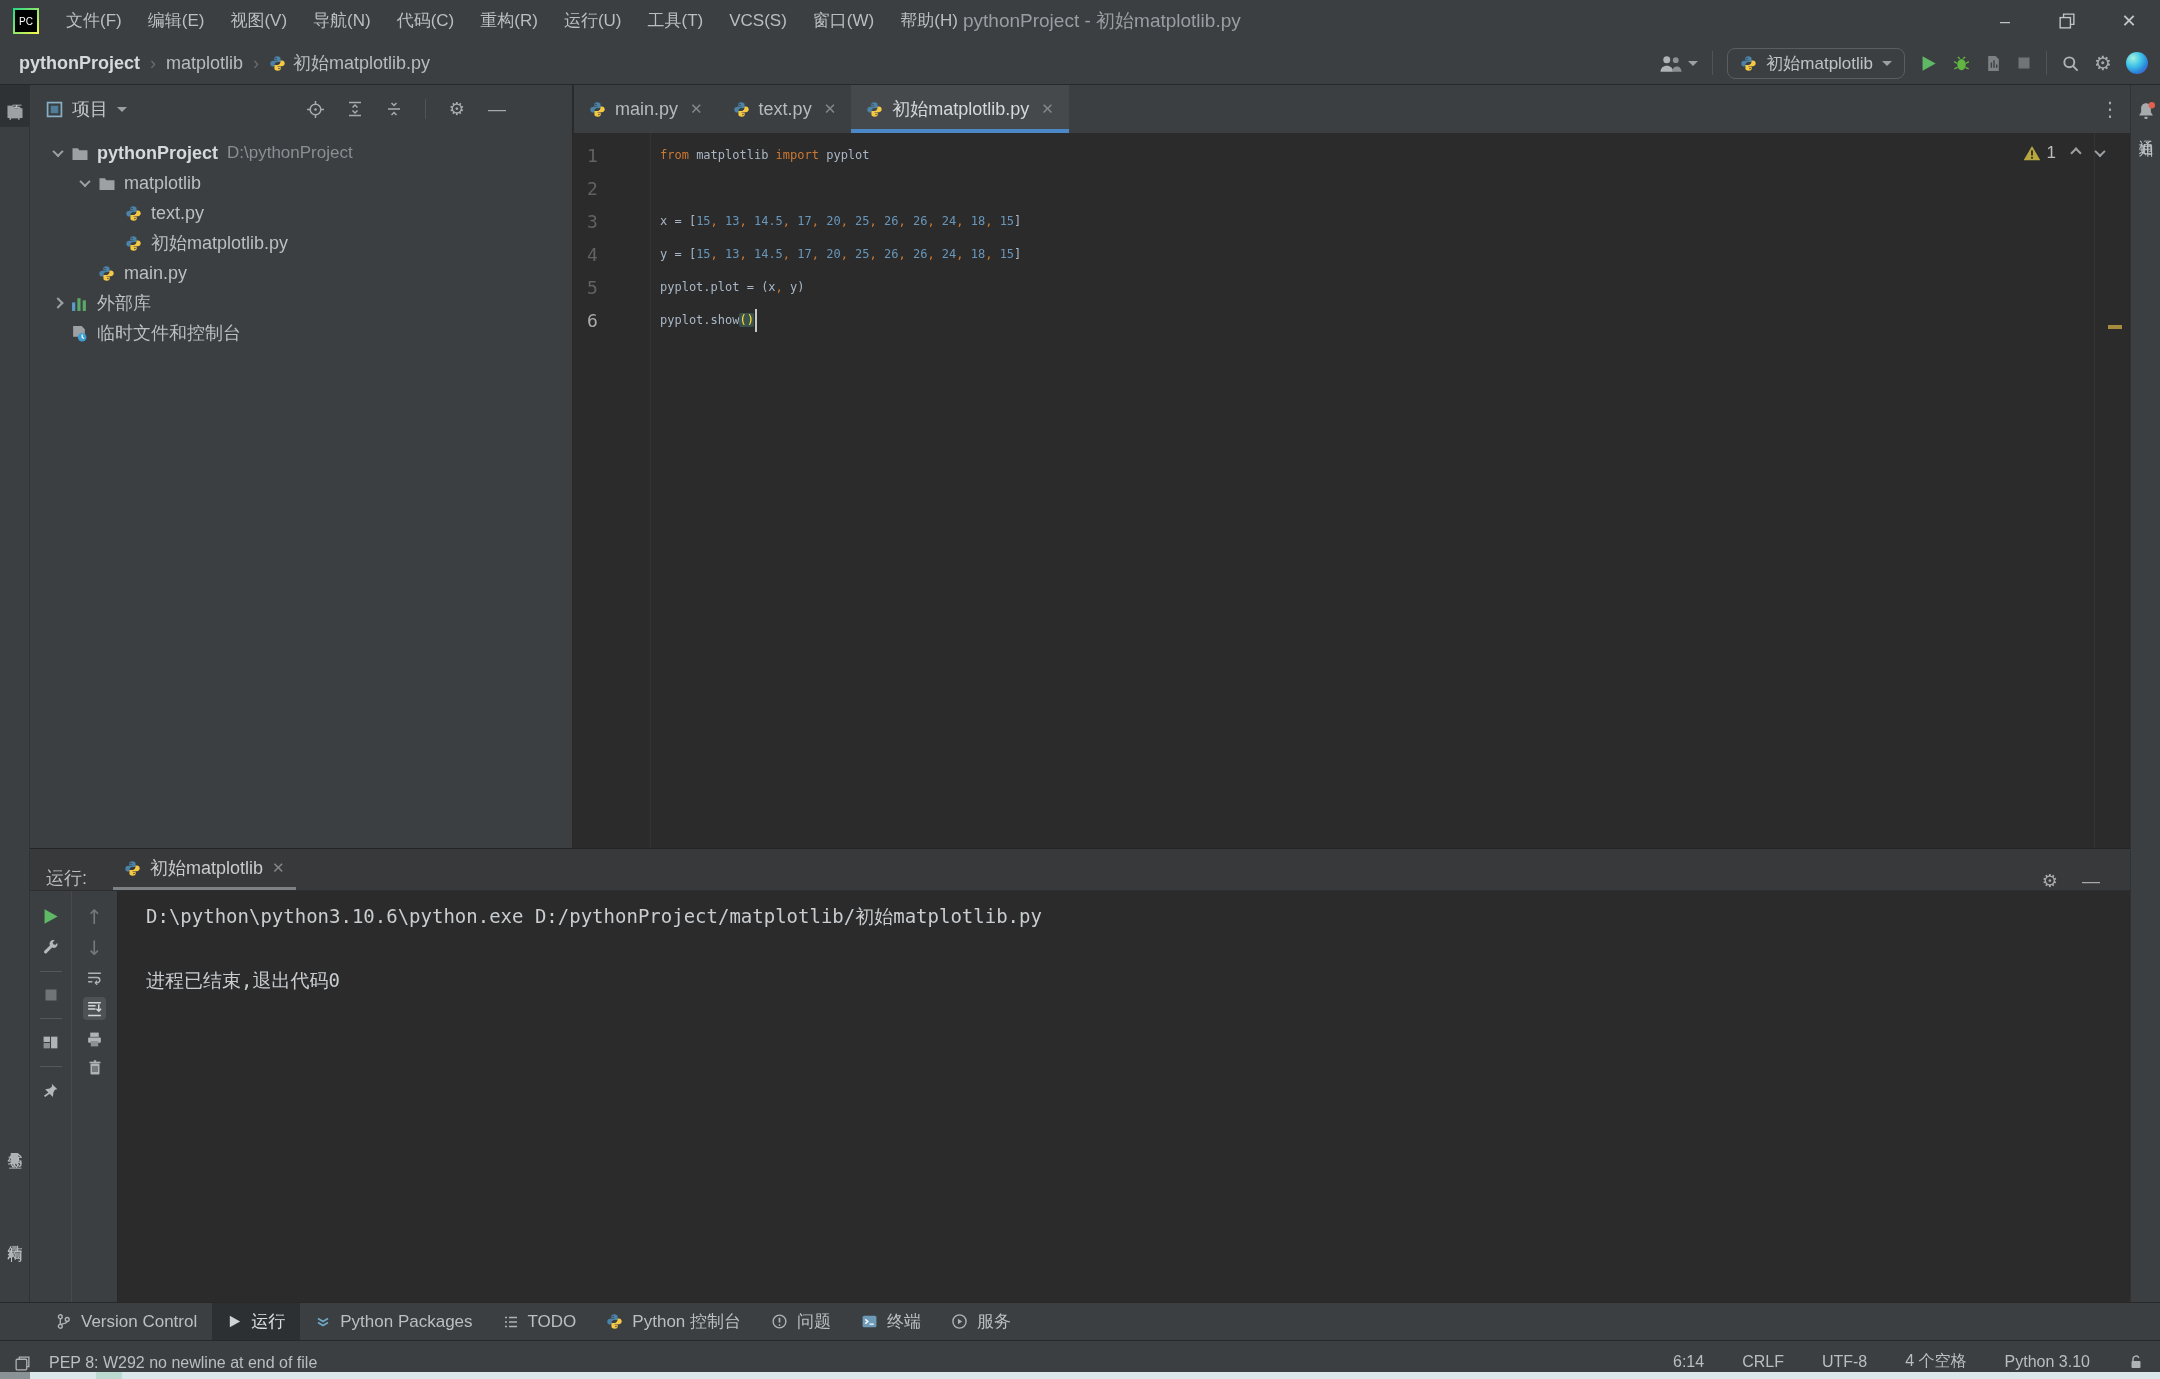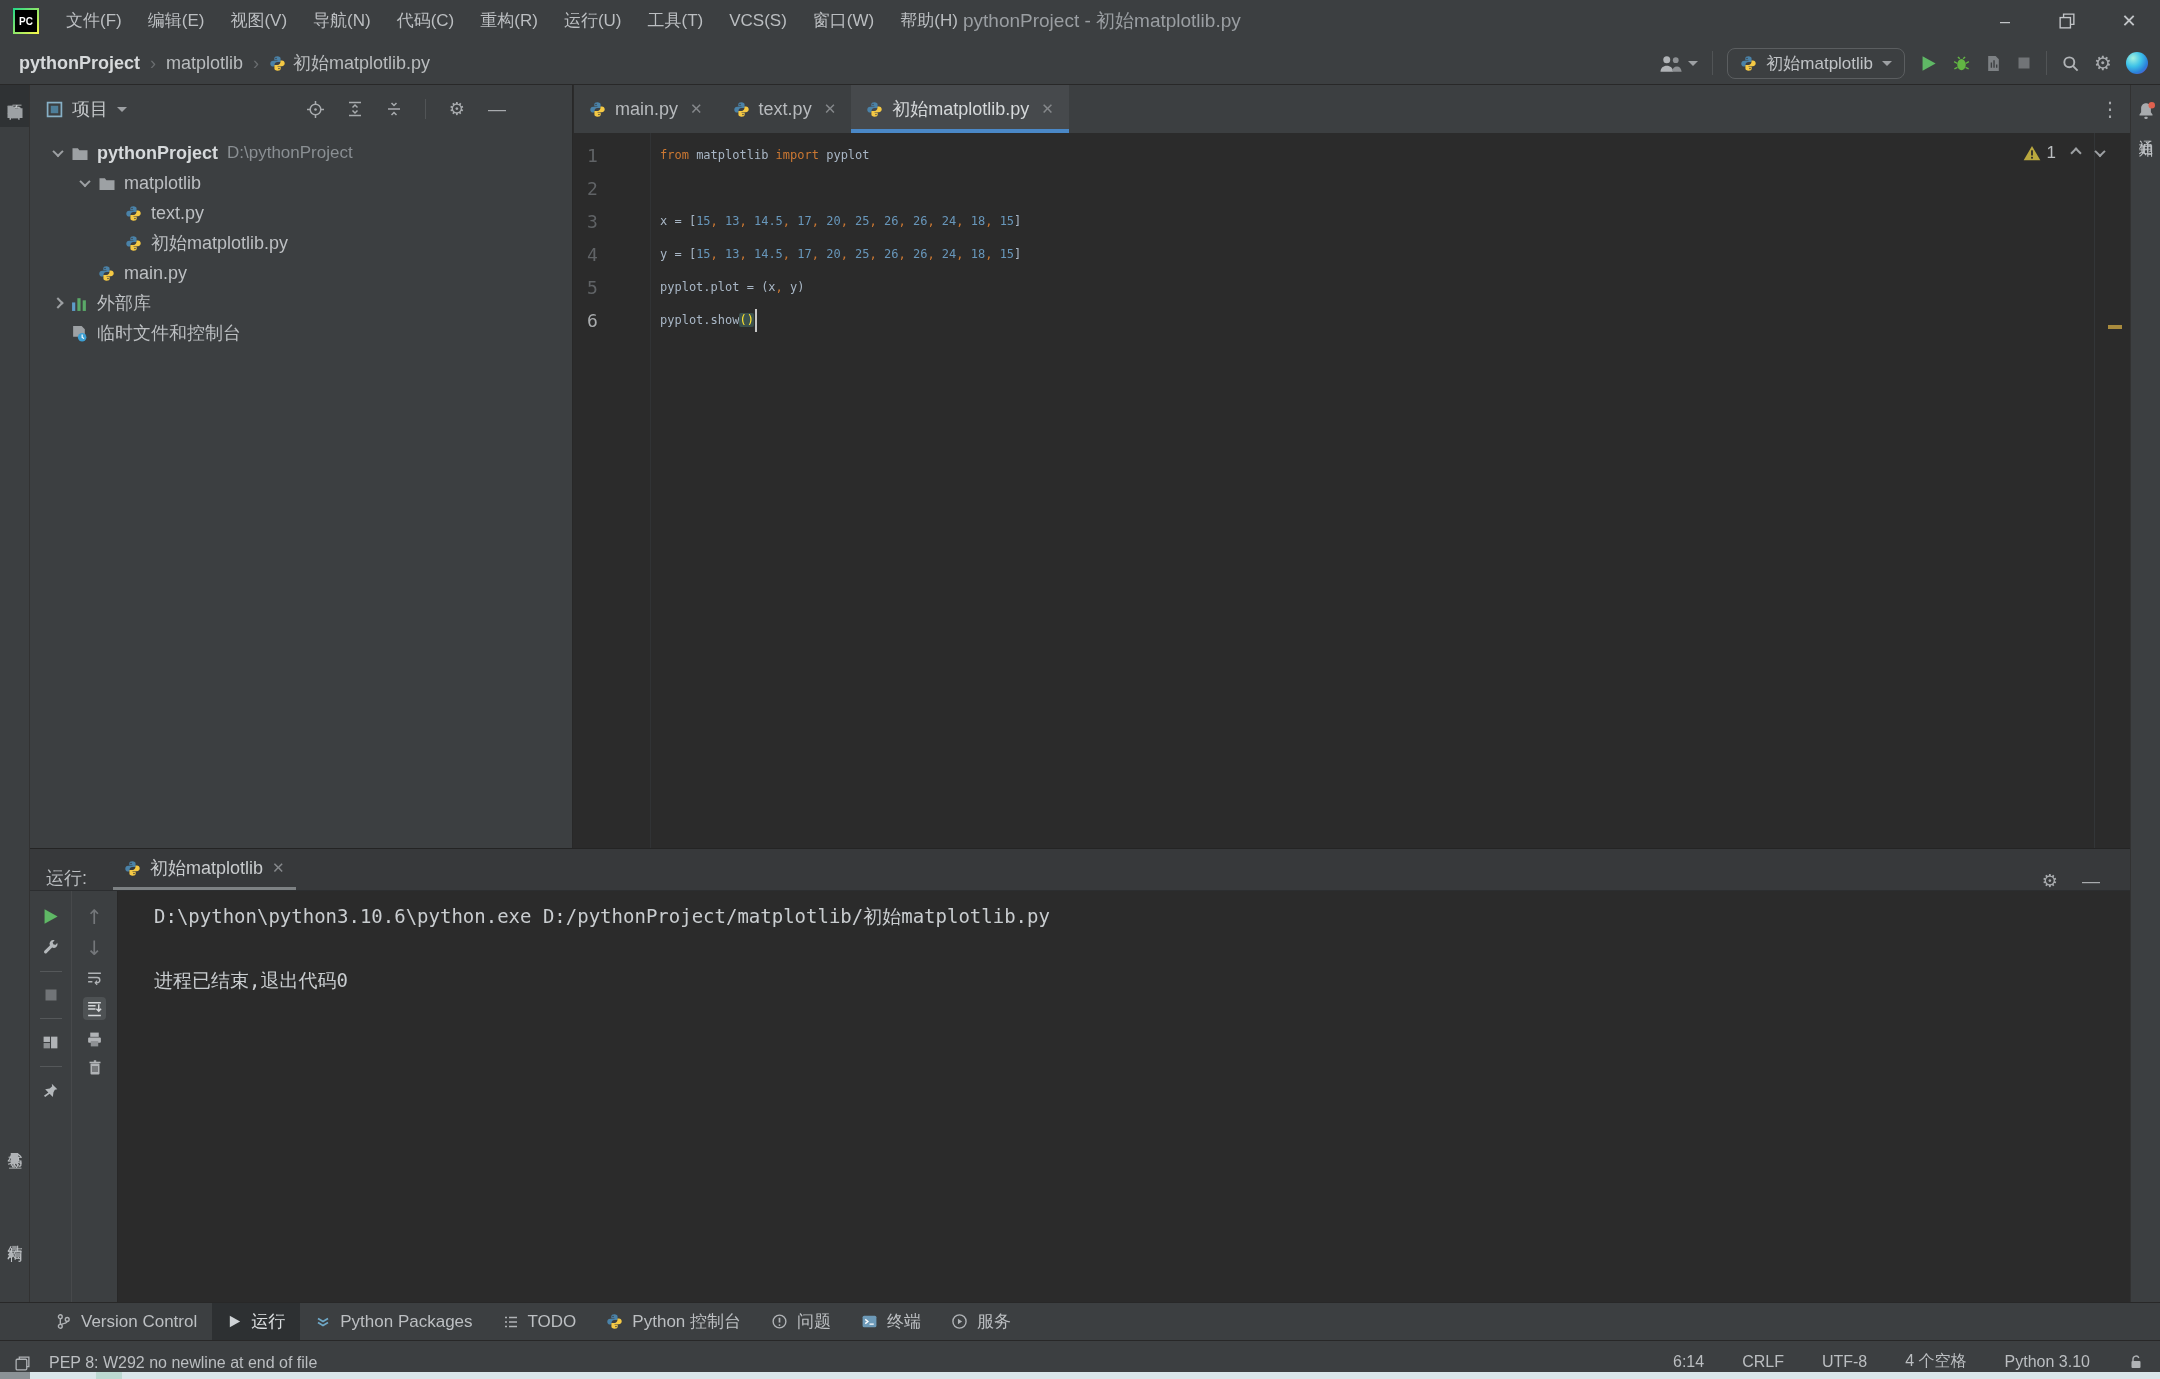--- a/index.html
+++ b/index.html
@@ -11,21 +11,21 @@
   .chev.right{transform:rotate(-45deg)}
   .chev.up{transform:rotate(-135deg)}
   .darr{width:0;height:0;border-left:5px solid transparent;border-right:5px solid transparent;border-top:5px solid #9da0a3}
   .gear{font-size:20px;color:#a8abae;line-height:1}
   .minus{color:#a8abae;font-size:18px;line-height:1}
   .vsep{width:1px;height:24px;background:#515456}
 
   
   .titlebar{position:absolute;left:0;top:0;right:0;height:42px;background:#3c3f41;display:flex;align-items:center}
   .logo{width:26px;height:26px;margin-left:13px;padding:2px;background:linear-gradient(135deg,#21d789,#fcf84a);display:flex}
-  .logo>span{flex:1;background:#000;color:#fff;font-size:10px;font-weight:bold;display:flex;align-items:center;justify-content:center}
+  .logo>span{flex:1;background:#000;color:#fff;font-size:10px;font-weight:normal;display:flex;align-items:center;justify-content:center}
   .menus{display:flex;margin-left:14px}
   .menu-item{padding:12px 13px;line-height:42px;font-size:17px;color:#bbbec1}
   .win-title{position:absolute;left:963px;top:0;line-height:42px;font-size:19px;color:#9a9ea2}
   .winbtns{margin-left:auto;display:flex}
   .wbtn{width:62px;height:42px;display:flex;align-items:center;justify-content:center;color:#c2c5c8;font-size:18px}
 
   
   .navbar{position:absolute;left:0;top:42px;right:0;height:43px;background:#3c3f41;border-bottom:1px solid #282828;display:flex;align-items:center}
   .crumbs{display:flex;align-items:center;margin-left:19px;gap:10px;font-size:18px;color:#b9bcbe}
   .crumb-sep{color:#6a6d70;font-size:18px}
@@ -84,21 +84,21 @@
   .run-tab{margin-left:26px;height:100%;display:flex;align-items:center;gap:9px;padding:0 11px;color:#c9ccce;font-size:18px;border-bottom:3px solid #7d8183}
   .run-tab .x{color:#85888b;font-size:15px}
   .run-hicons{margin-left:auto;margin-right:30px;display:flex;align-items:center;gap:24px}
   .run-body{display:flex;height:411px}
   .rcol{background:#3c3f41;display:flex;flex-direction:column;align-items:center;padding-top:16px}
   .rcol1{width:42px;border-right:1px solid #47494b;gap:12px}
   .rcol2{width:46px;border-right:1px solid #282828;gap:11px}
   .hsep{width:22px;height:1px;background:#55585a;margin:3px 0}
   .arrow-dim{font-size:20px;color:#74777a;line-height:1;font-family:"DejaVu Sans",sans-serif}
   .selbox{background:#4e5254;border-radius:4px;padding:3px}
-  .console{flex:1;padding:9px 0 0 36px;font-family:"DejaVu Sans Mono","Liberation Mono",monospace;font-size:19px;line-height:32px;color:#c9cdd0;white-space:pre}
+  .console{flex:1;padding:9px 0 0 28px;font-family:"DejaVu Sans Mono","Liberation Mono",monospace;font-size:19px;line-height:32px;color:#c9cdd0;white-space:pre}
 
   
   .bottombar{position:absolute;left:0;top:1302px;right:0;height:38px;background:#3c3f41;border-top:1px solid #282828;display:flex;align-items:center;padding-left:40px}
   .bbitem{display:flex;align-items:center;gap:9px;padding:0 15px;height:38px;font-size:17px;color:#bcbfc2}
   .bbitem.active{background:#2d3032;color:#dde0e2}
 
   
   .statusbar{position:absolute;left:0;top:1340px;right:0;height:32px;background:#3c3f41;border-top:1px solid #282828;display:flex;align-items:flex-end;font-size:16px;color:#bbbec1}
   .sb-msg{margin-left:18px}
   .sb-right{margin-left:auto;display:flex;align-items:center;gap:38px;margin-right:16px}

